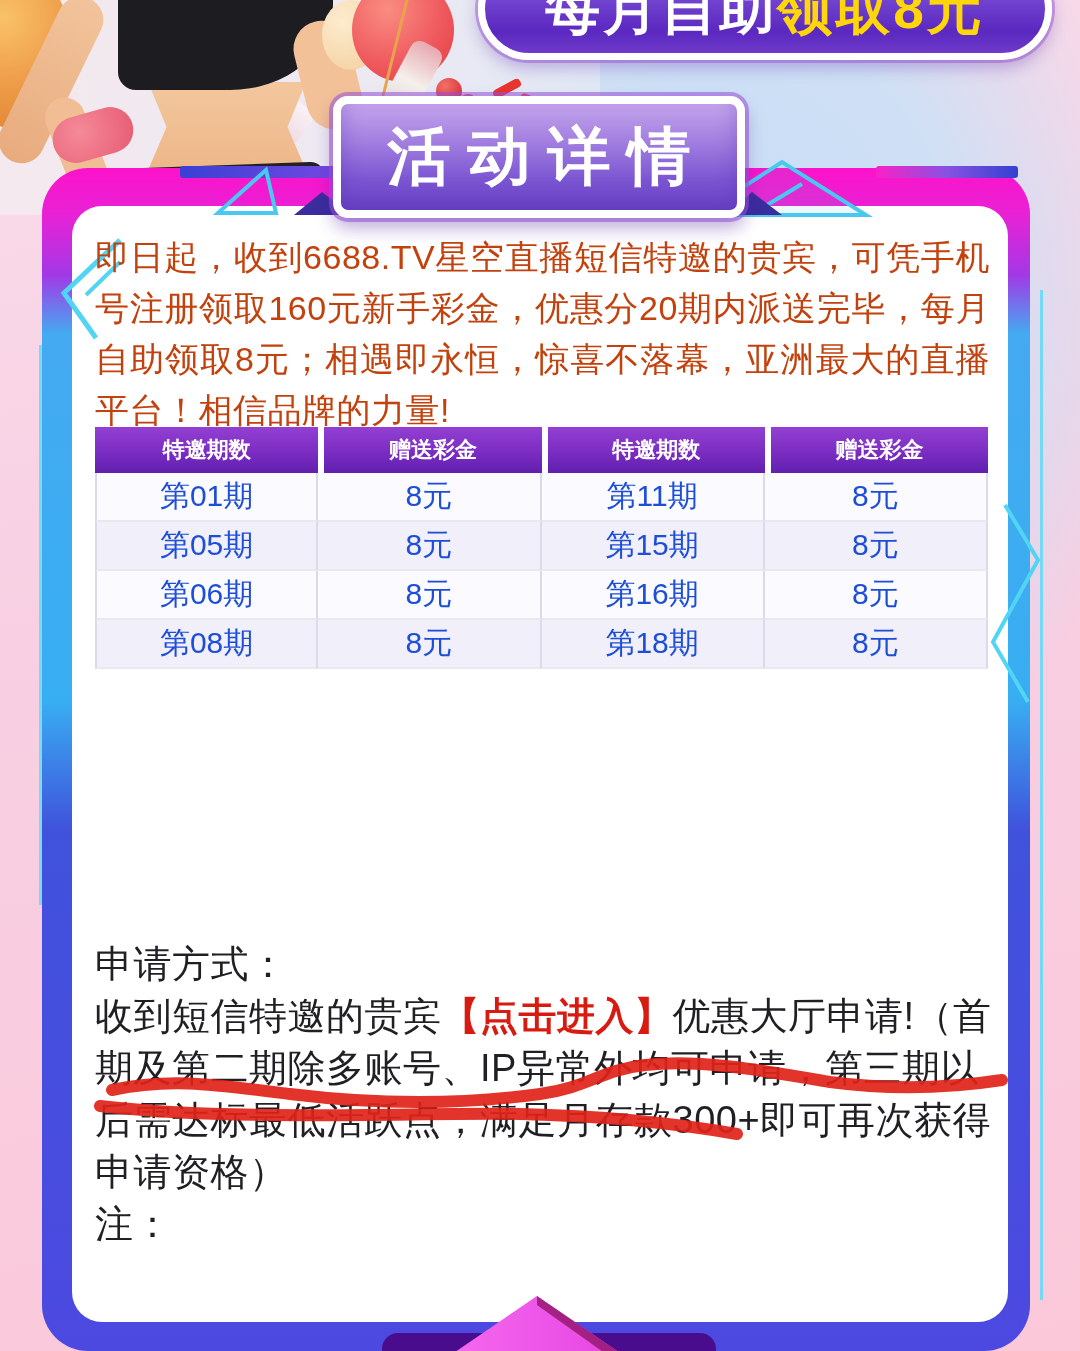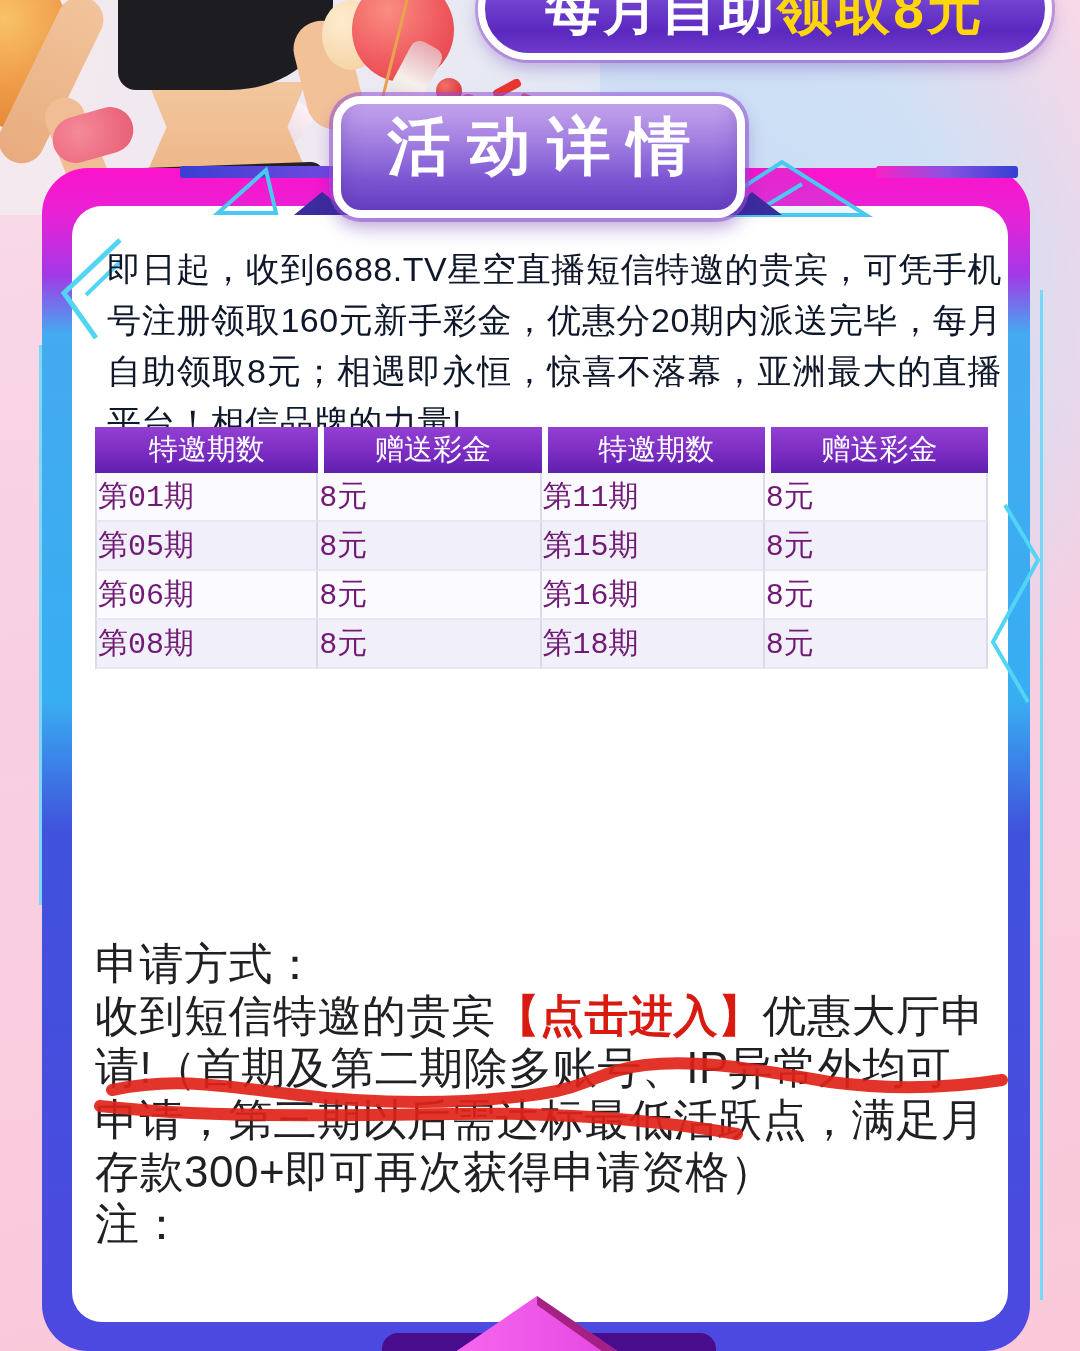--- a/index.html
+++ b/index.html
@@ -44,42 +44,42 @@
   .strip-right{left:876px;width:142px;background:linear-gradient(90deg,#f822c6 0%,#8852e2 50%,#3340d2 100%);}
   
   .top-badge{position:absolute;left:478px;top:-42px;width:574px;height:102px;box-sizing:border-box;z-index:6;
     border:7px solid #fff;border-radius:52px;
     background:linear-gradient(180deg,#a87ee6 0%,#7143cf 40%,#5b28c0 75%,#6d3aca 100%);
     box-shadow:0 0 0 3px rgba(150,80,210,.45),0 8px 16px rgba(90,30,170,.30);
     display:flex;align-items:flex-end;justify-content:center;padding-bottom:6px;
     font-size:55px;font-weight:bold;color:#ffffff;letter-spacing:3px;white-space:nowrap;}
   .top-badge .yellow{color:#ffd60a;}
   .title-badge{position:absolute;left:333px;top:96px;width:412px;height:122px;box-sizing:border-box;z-index:6;
-    border:8px solid #fff;border-radius:28px;
+    border:8px solid #fff;border-radius:15px;
     background:linear-gradient(180deg,#c3a4ec 0%,#a27fe0 35%,#7b55d2 72%,#6f4bcc 100%);
     box-shadow:0 0 0 4px rgba(150,80,215,.55),0 10px 18px rgba(70,15,150,.35),inset 0 -12px 20px rgba(70,20,150,.28);
-    display:flex;align-items:flex-start;justify-content:center;
+    display:flex;align-items:center;justify-content:center;
     font-size:63px;font-weight:bold;color:#ffffff;letter-spacing:17px;padding-left:17px;white-space:nowrap;}
   
   .content{position:absolute;inset:0;z-index:7;}
-  .intro{position:absolute;left:95px;top:232px;width:895px;margin:12px;
-    font-size:34px;line-height:51px;color:#0f172a;letter-spacing:.5px;text-align:justify;}
+  .intro{position:absolute;left:95px;top:232px;width:895px;margin:0;
+    font-size:34px;line-height:51px;color:#c2410c;letter-spacing:.5px;text-align:justify;}
   table.bonus{position:absolute;left:95px;top:427px;width:893px;table-layout:fixed;
     border-collapse:separate;border-spacing:0;font-size:30px;}
-  table.bonus th{height:44px;font-size:29px;font-weight:normal;color:#fff;
+  table.bonus th{height:44px;font-size:22px;font-weight:bold;color:#fff;
     background:linear-gradient(180deg,#9340d2 0%,#7b2cc2 55%,#6020ae 100%);
     border-left:6px solid #ffffff;}
   table.bonus th:first-child{border-left:none;}
-  table.bonus td{height:45px;color:#701a75;
-    border-bottom:2px solid #e9e7f2;border-right:2px solid #dcdae8;font-family:Liberation Mono, monospace;}
+  table.bonus td{height:45px;text-align:center;color:#1d4ed8;
+    border-bottom:2px solid #e9e7f2;border-right:2px solid #dcdae8;}
   table.bonus td:first-child{border-left:2px solid #dcdae8;}
   table.bonus tbody tr:nth-child(odd) td{background:#fbfaff;}
   table.bonus tbody tr:nth-child(even) td{background:#f1eff9;}
   .apply{position:absolute;left:95px;top:938px;width:898px;
-    font-size:44px;line-height:52px;color:#1f1f24;letter-spacing:.5px;}
+    font-size:38px;line-height:52px;color:#1f1f24;letter-spacing:.5px;}
   .apply p{margin:0;}
   .red-link{color:#d91a10;font-weight:bold;margin-top:12px;}
   
   .deco,.annotation{position:absolute;left:0;top:0;width:1080px;height:1351px;pointer-events:none;}
   .deco{z-index:5;}
   .annotation{z-index:10;}
 </style>
 </head>
 <body>
 

